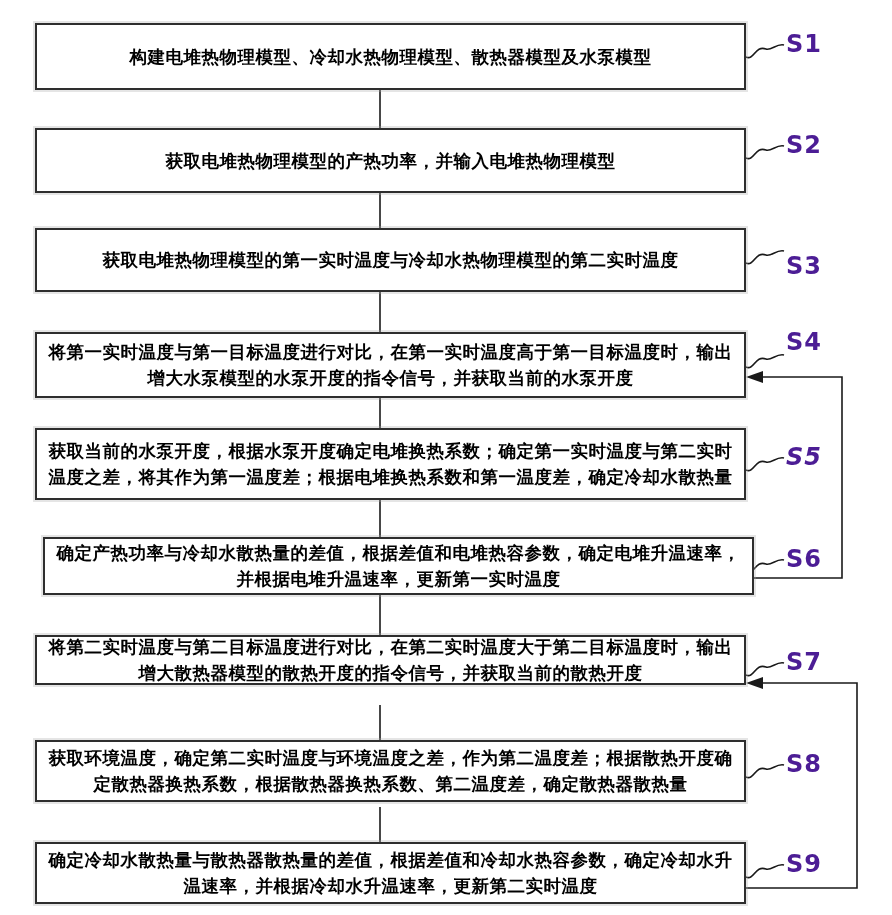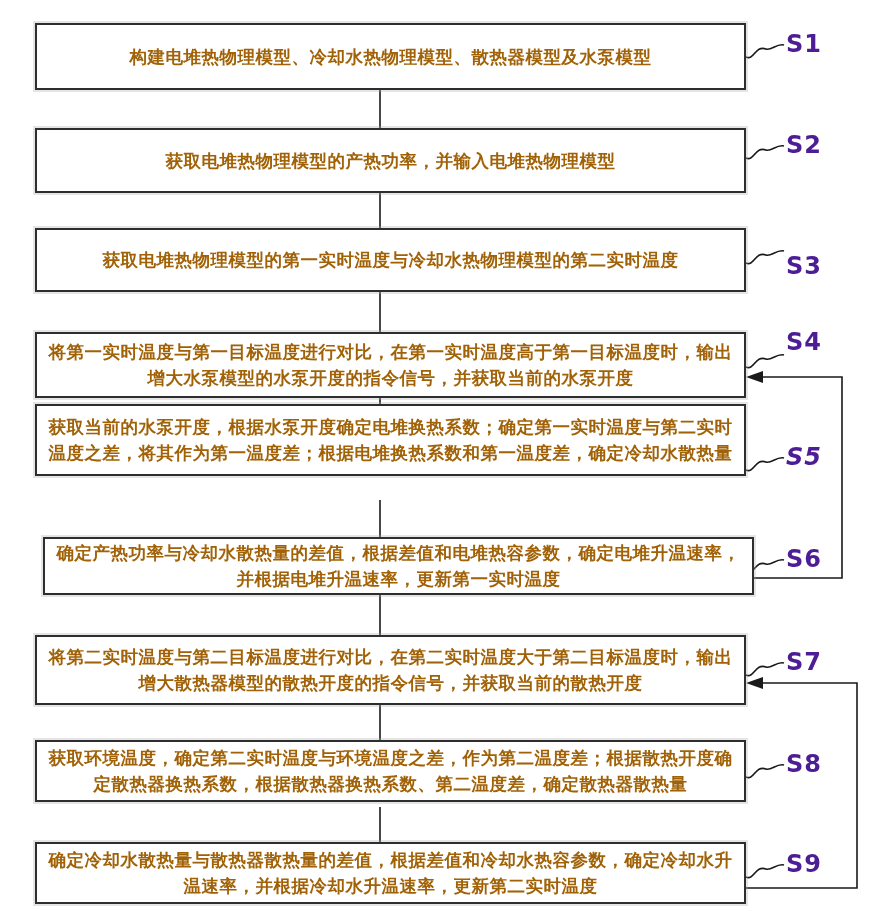--- a/index.html
+++ b/index.html
@@ -30,31 +30,31 @@
     box-shadow: 0 0 0 2px rgba(170,170,170,0.30);
     background: #ffffff;
     display: flex;
     align-items: center;
     justify-content: center;
     text-align: center;
     font-weight: 700;
     font-size: 17.5px;
     line-height: 26px;
     letter-spacing: 0.5px;
-    color: #a16207;
+    color: #000000;
     padding: 2px 10px;
     z-index: 2;
   }
   .b1 { top: 23px;  height: 67px; }
   .b2 { top: 128px; height: 65px; }
   .b3 { top: 228px; height: 64px; }
   .b4 { top: 332px; height: 66px; }
-  .b5 { top: 404px; height: 72px; }
+  .b5 { top: 428px; height: 72px; }
   .b6 { top: 537px; height: 58px; margin-left: 8px; }
-  .b7 { top: 635px; height: 70px; }
+  .b7 { top: 635px; height: 50px; }
   .b8 { top: 740px; height: 62px; }
   .b9 { top: 842px; height: 62px; }
   .step-label {
     position: absolute;
     left: 786px;
     width: 60px;
     font-weight: 700;
     font-size: 24px;
     letter-spacing: 1px;
     color: #4c1d95;

